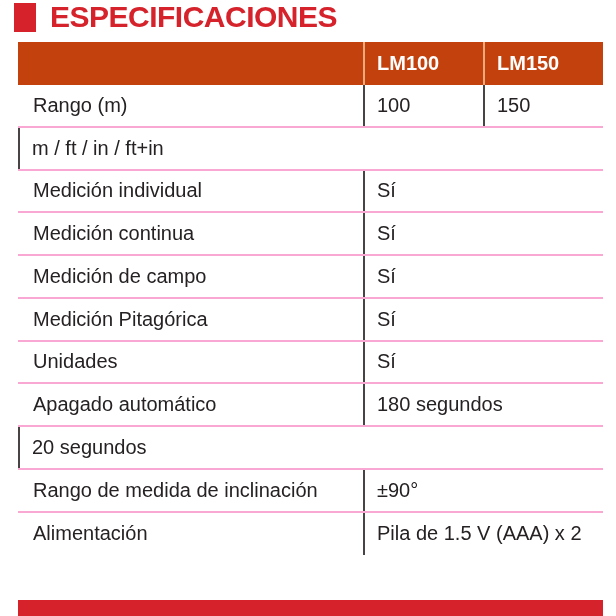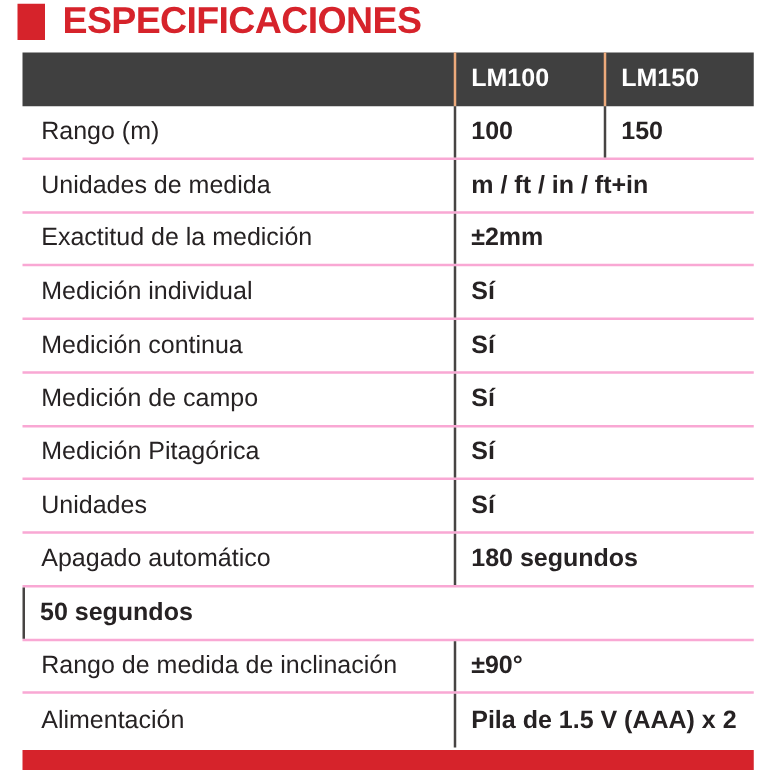--- a/index.html
+++ b/index.html
@@ -38,21 +38,21 @@
   
   .spec-table {
     position: absolute;
     top: 42px; left: 18px;
     width: 585px;
     font-size: 20px;
   }
   .thead {
     display: flex;
     height: 43px;
-    background: #404040;
+    background: #c2410c;
     color: #ffffff;
     font-weight: bold;
   }
   .th-blank { width: 345px; }
   .th-model {
     width: 120px;
     border-left: 2px solid #edaa7b;
     display: flex;
     align-items: center;
     padding-left: 12px;
@@ -68,21 +68,20 @@
     display: flex;
     align-items: center;
     padding-left: 15px;
   }
   .td-value {
     flex: 1;
     border-left: 2px solid #474443;
     display: flex;
     align-items: center;
     padding-left: 12px;
-    font-weight: bold;
   }
   .td-value.narrow { flex: none; width: 120px; }
 
   
   .bottom-band {
     position: absolute;
     top: 600px; left: 18px;
     width: 585px; height: 20px;
     background: #d6232b;
   }
@@ -105,28 +104,23 @@
       <div class="th-model">LM150</div>
     </div>
 
     <div class="trow">
       <div class="td-label">Rango (m)</div>
       <div class="td-value narrow">100</div>
       <div class="td-value narrow">150</div>
     </div>
 
     <div class="trow">
-      <div class="td-label">Unidades de medida</div>
       <div class="td-value">m / ft / in / ft+in</div>
     </div>
 
-    <div class="trow">
-      <div class="td-label">Exactitud de la medición</div>
-      <div class="td-value">±2mm</div>
-    </div>
 
     <div class="trow">
       <div class="td-label">Medición individual</div>
       <div class="td-value">Sí</div>
     </div>
 
     <div class="trow">
       <div class="td-label">Medición continua</div>
       <div class="td-value">Sí</div>
     </div>
@@ -145,21 +139,21 @@
       <div class="td-label">Unidades</div>
       <div class="td-value">Sí</div>
     </div>
 
     <div class="trow">
       <div class="td-label">Apagado automático</div>
       <div class="td-value">180 segundos</div>
     </div>
 
     <div class="trow">
-      <div class="td-value">50 segundos</div>
+      <div class="td-value">20 segundos</div>
     </div>
 
     <div class="trow">
       <div class="td-label">Rango de medida de inclinación</div>
       <div class="td-value">±90°</div>
     </div>
 
     <div class="trow last">
       <div class="td-label">Alimentación</div>
       <div class="td-value">Pila de 1.5 V (AAA) x 2</div>

